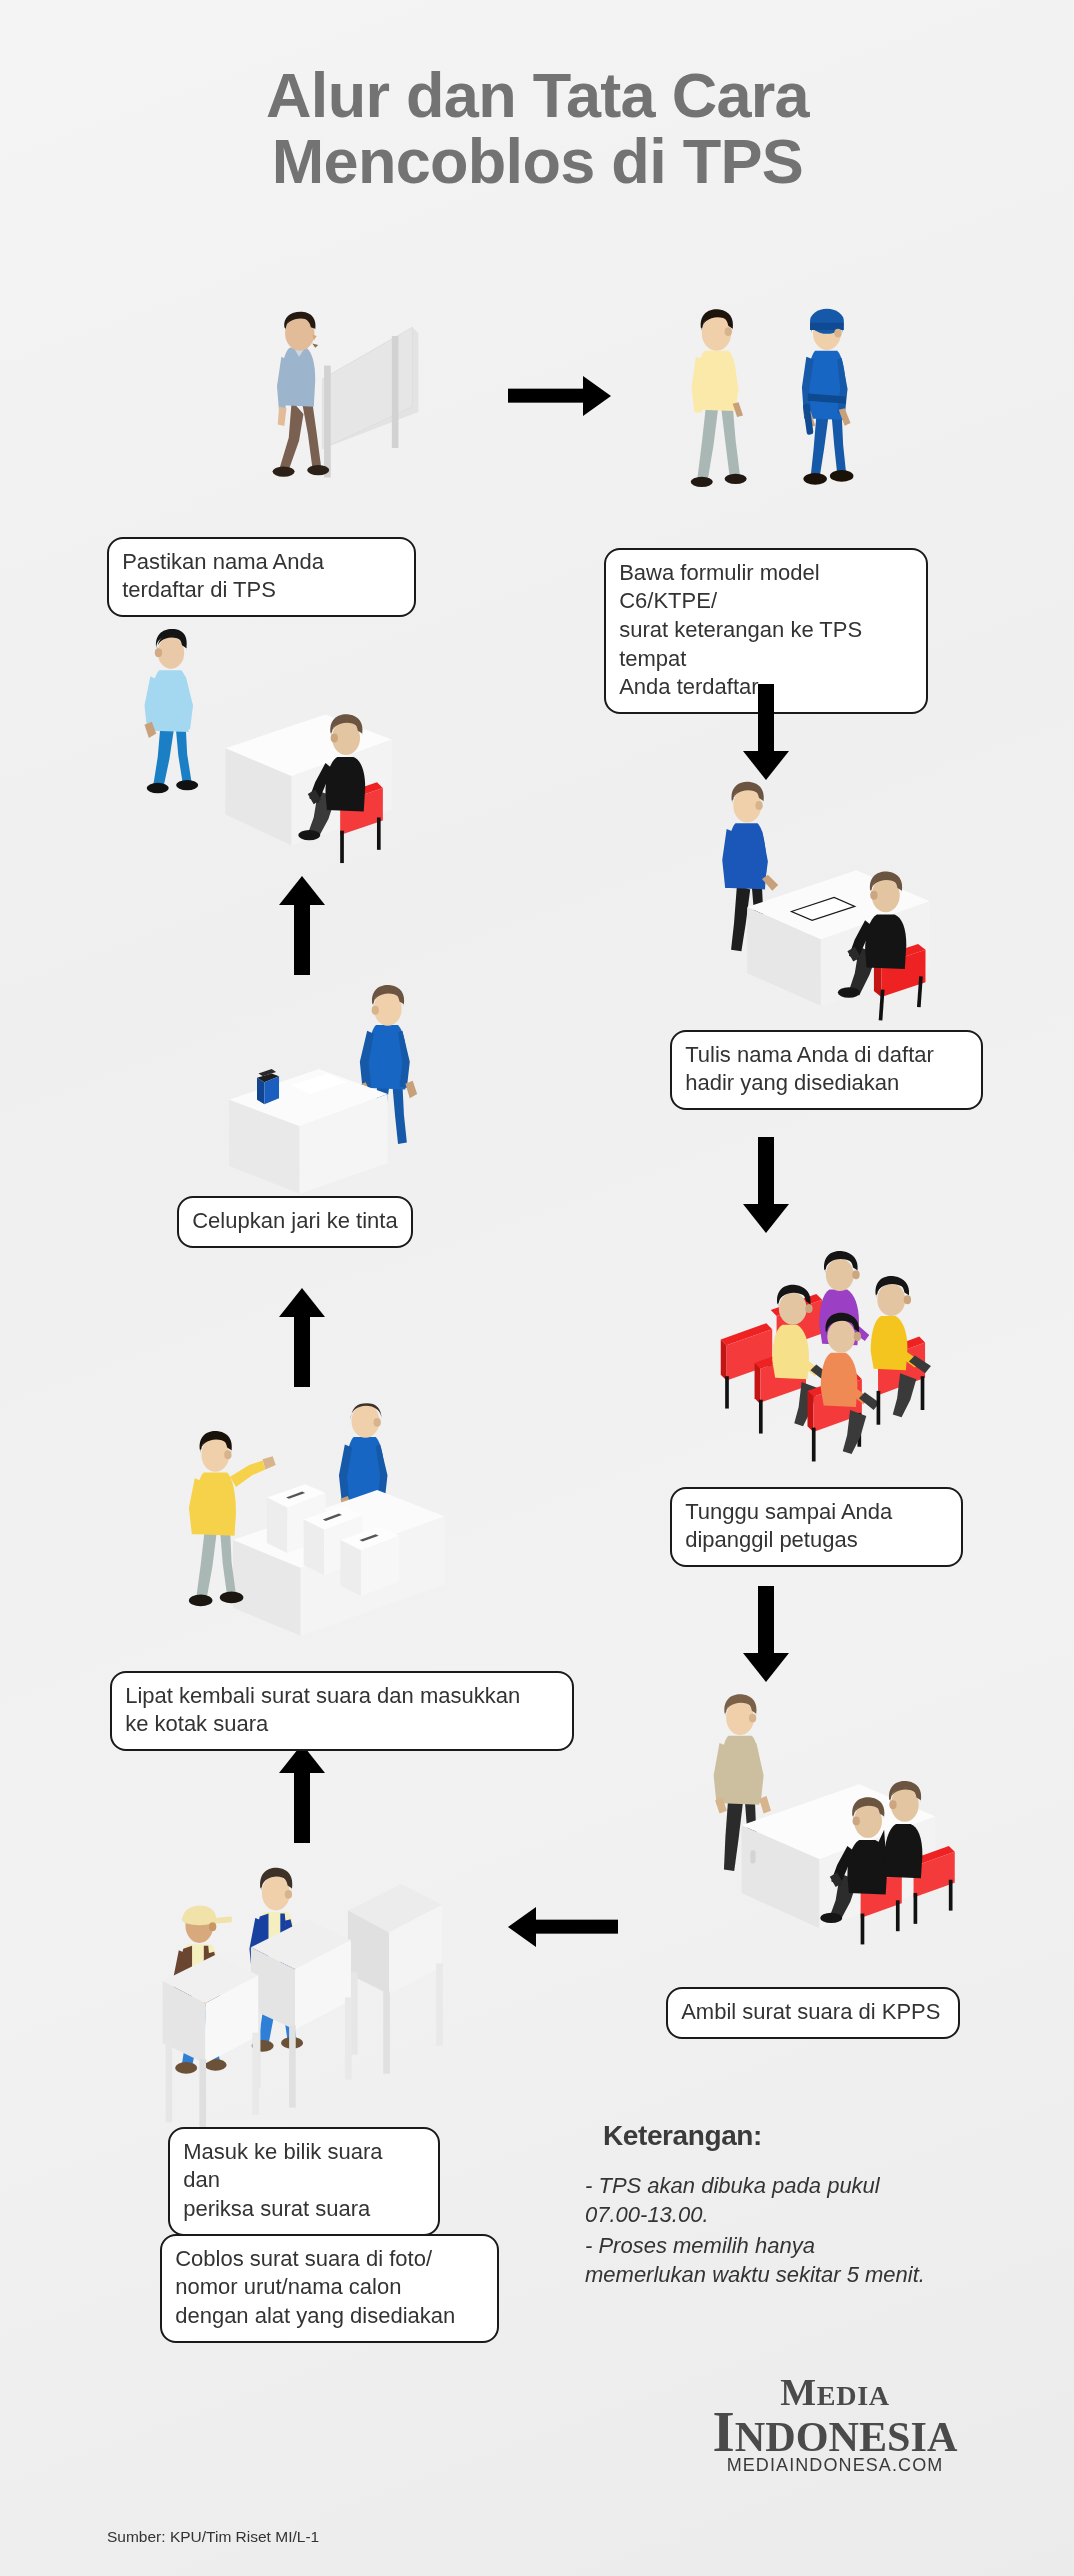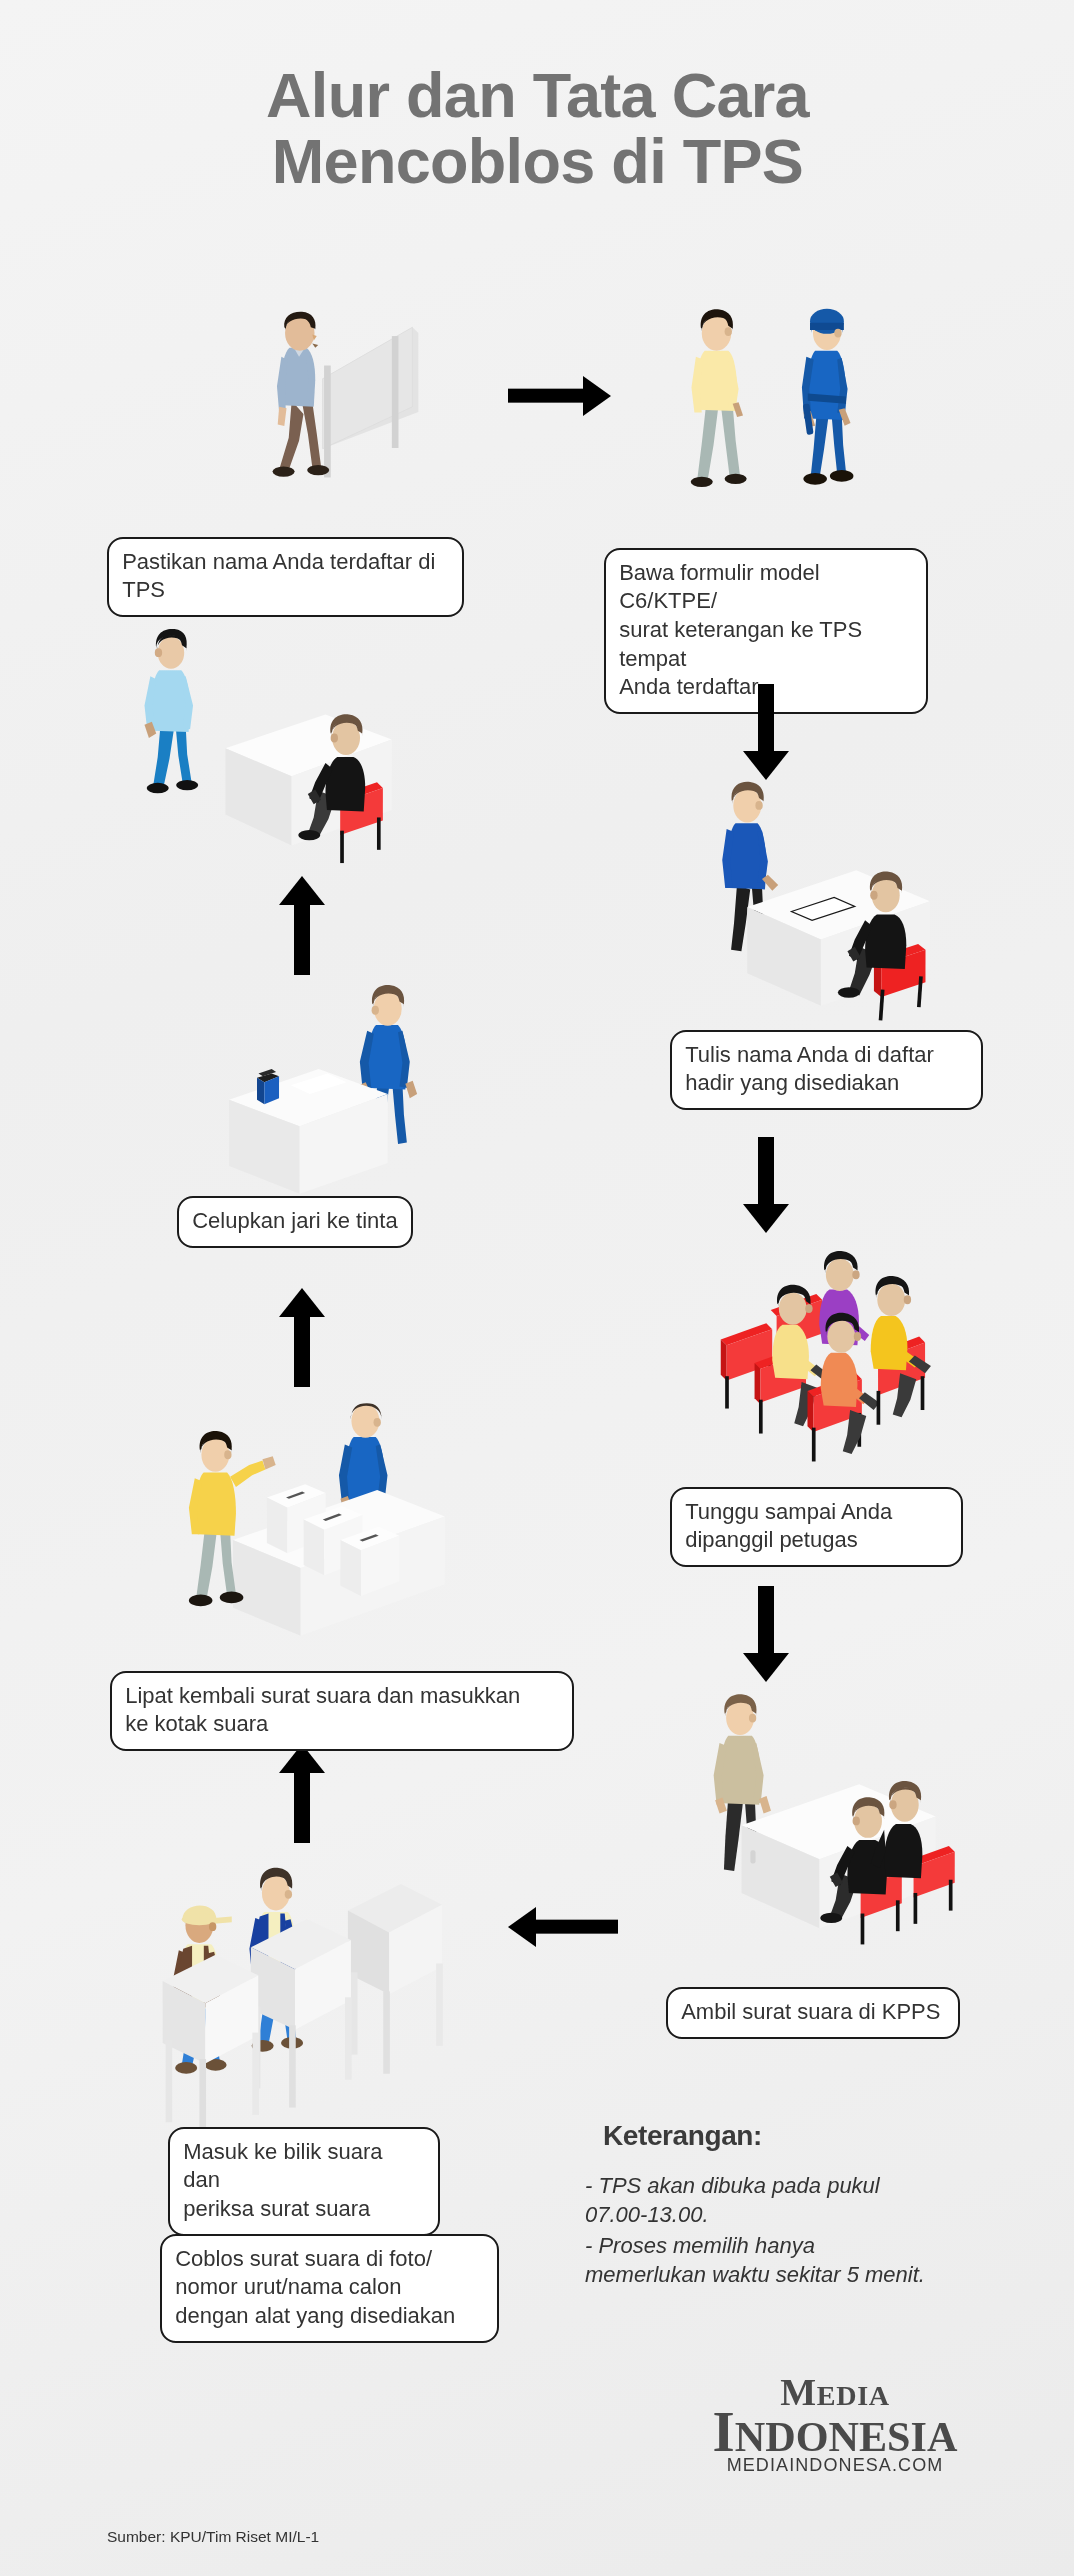--- a/index.html
+++ b/index.html
@@ -138,21 +138,21 @@
 
         <ellipse cx="107" cy="68" rx="20" ry="24" fill="#e2bc99"></ellipse>
         <path d="M87,64 C87,44 128,42 128,64 C128,52 124,48 118,46 C104,40 90,46 87,64 Z" fill="#241a12"></path>
         <path d="M86,60 C84,46 96,38 110,39 C124,40 130,50 128,62 L122,60 C120,50 112,46 104,47 C95,48 89,52 88,62 Z" fill="#241a12"></path>
         <path d="M124,70 L130,72 L126,78 Z" fill="#d8a878"></path>
         <path d="M124,82 L132,84 L128,88 Z" fill="#8a6a4a"></path>
       </g>
     </svg>
   </div>
 
-  <div class="callout" style="left:107px; top:537px; width:357px;">Pastikan nama Anda terdaftar di TPS</div>
+  <div class="callout" style="left:107px; top:537px; width:309px;">Pastikan nama Anda terdaftar di TPS</div>
 
   <div class="arrow arrow-right" style="left:508px; top:375px; width:103px; height:41px;">
     <div class="shaft" style="width:81px;"></div>
     <div class="head"></div>
   </div>
 
   <div class="scene" style="left:662px; top:280px; width:243px; height:221px;">
     <svg width="243" height="221" viewBox="0 0 330 300">
 
       <g>

